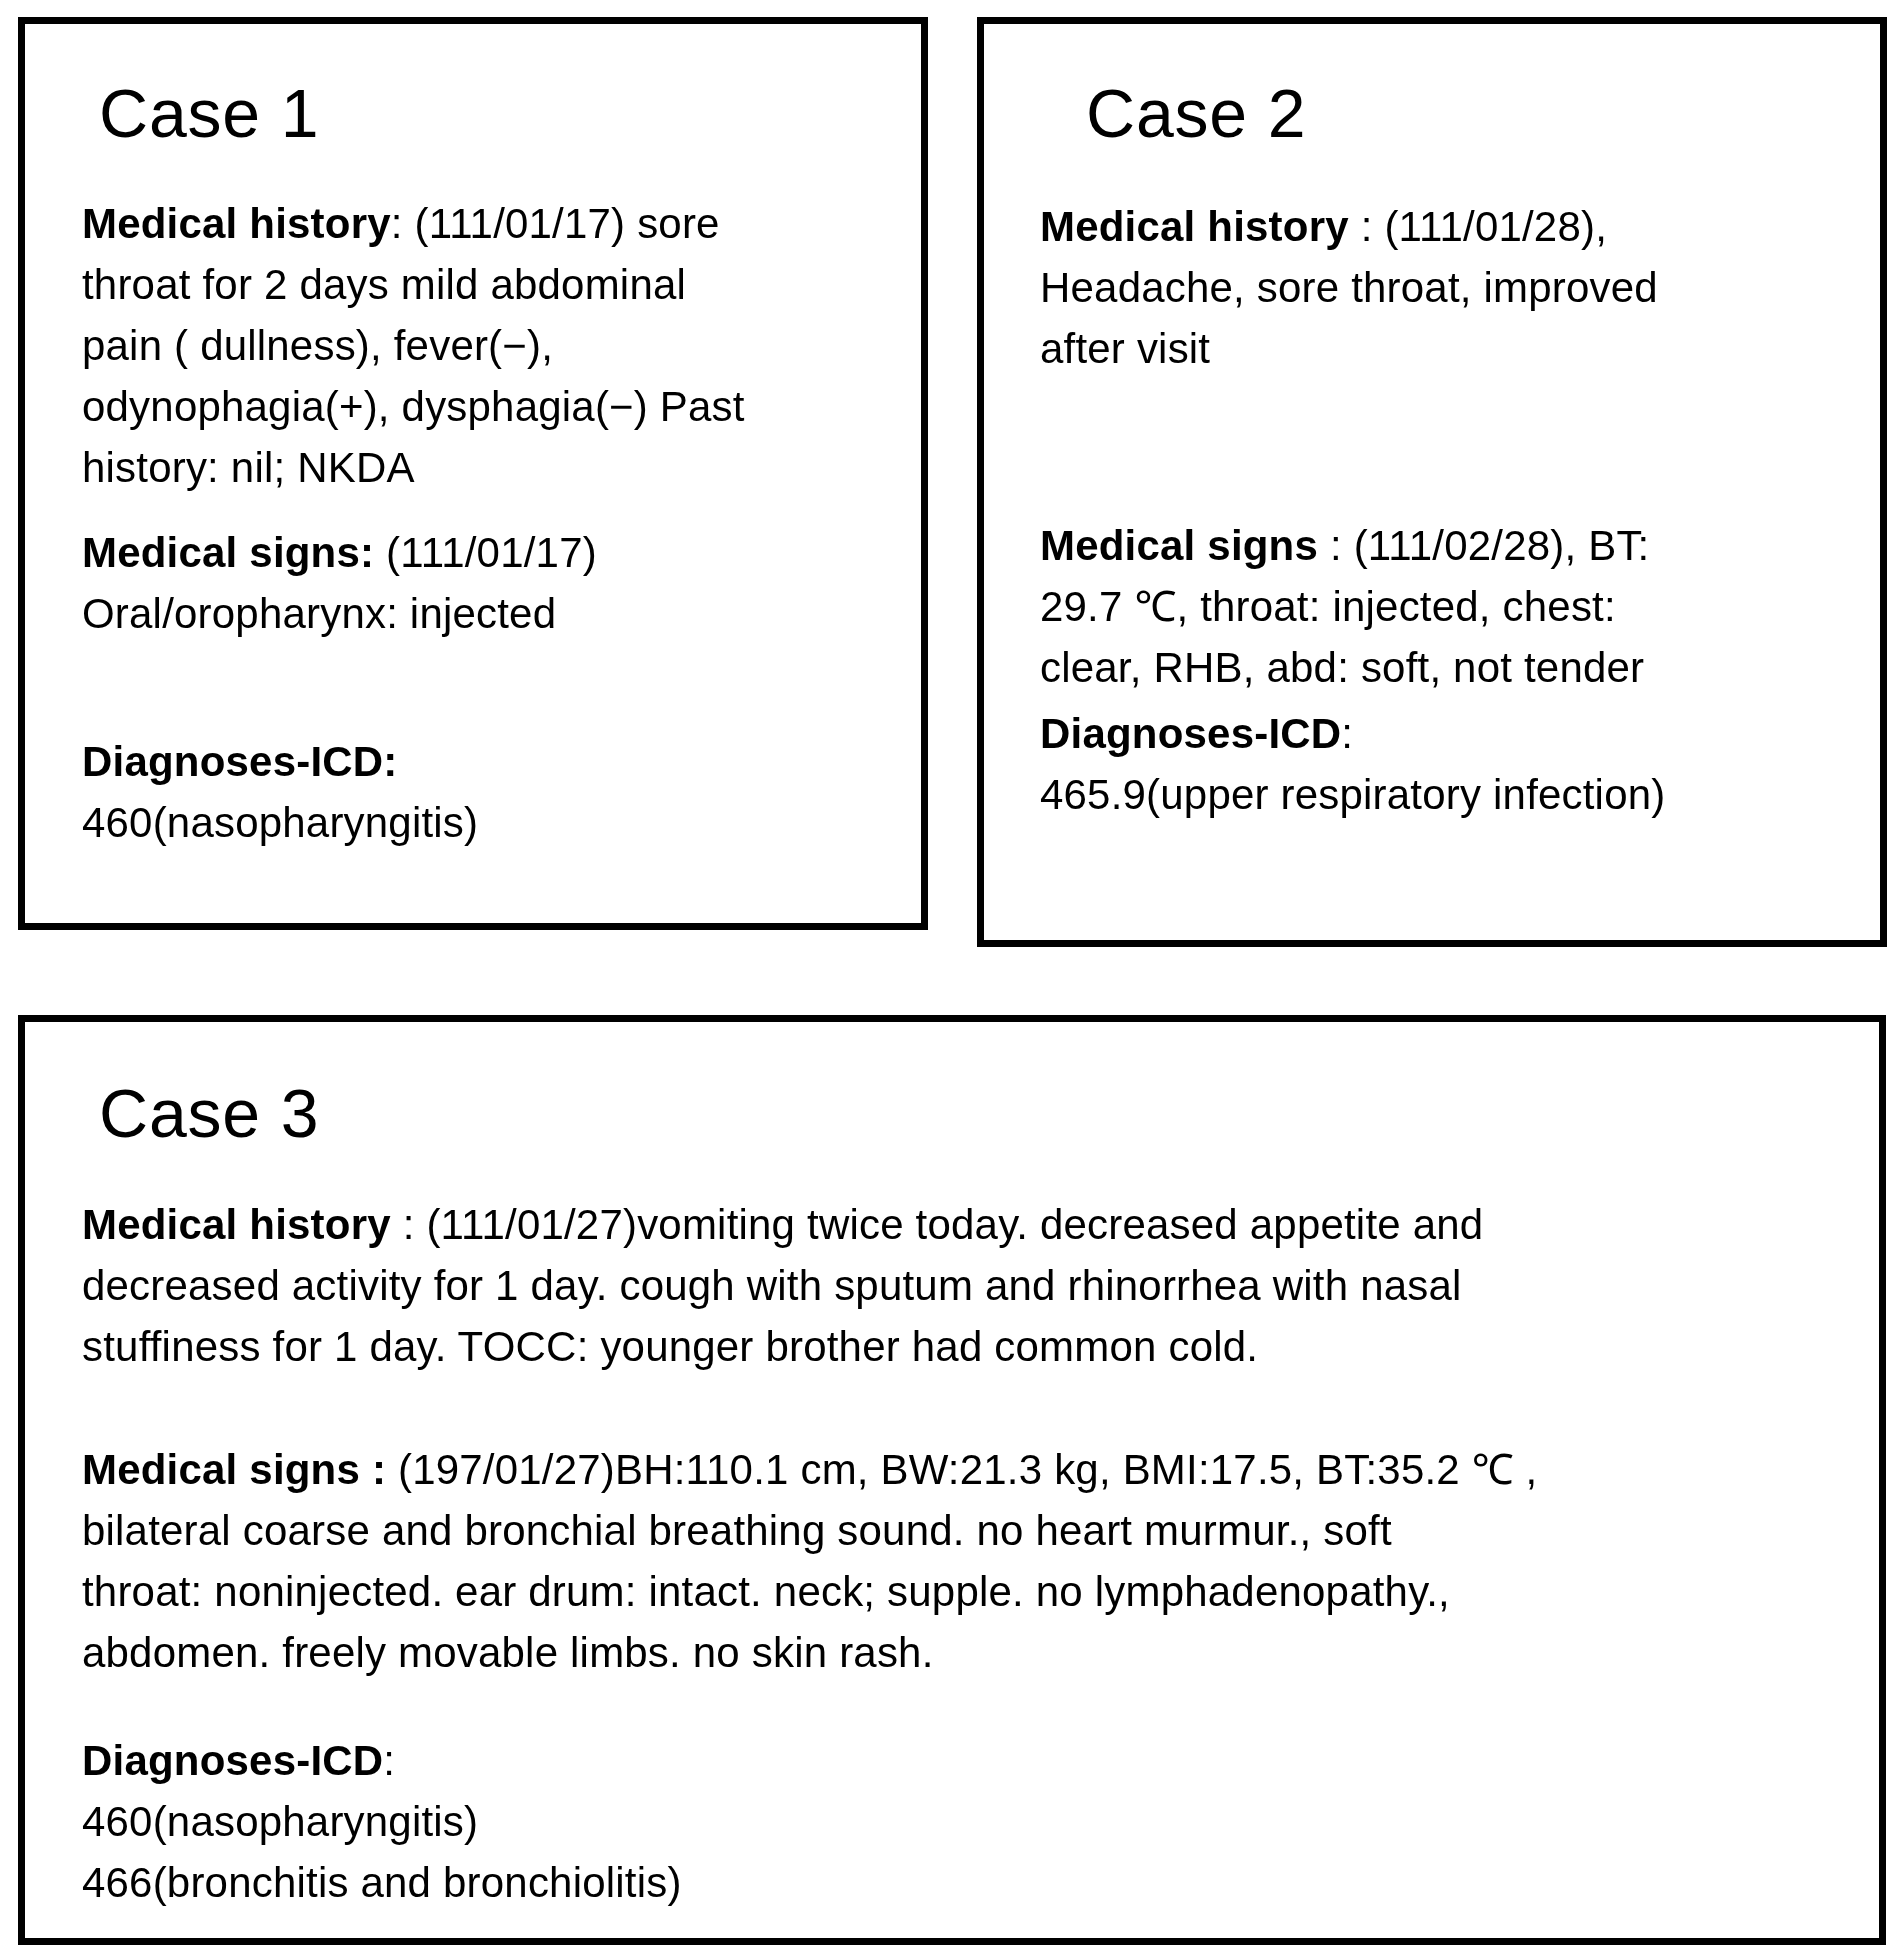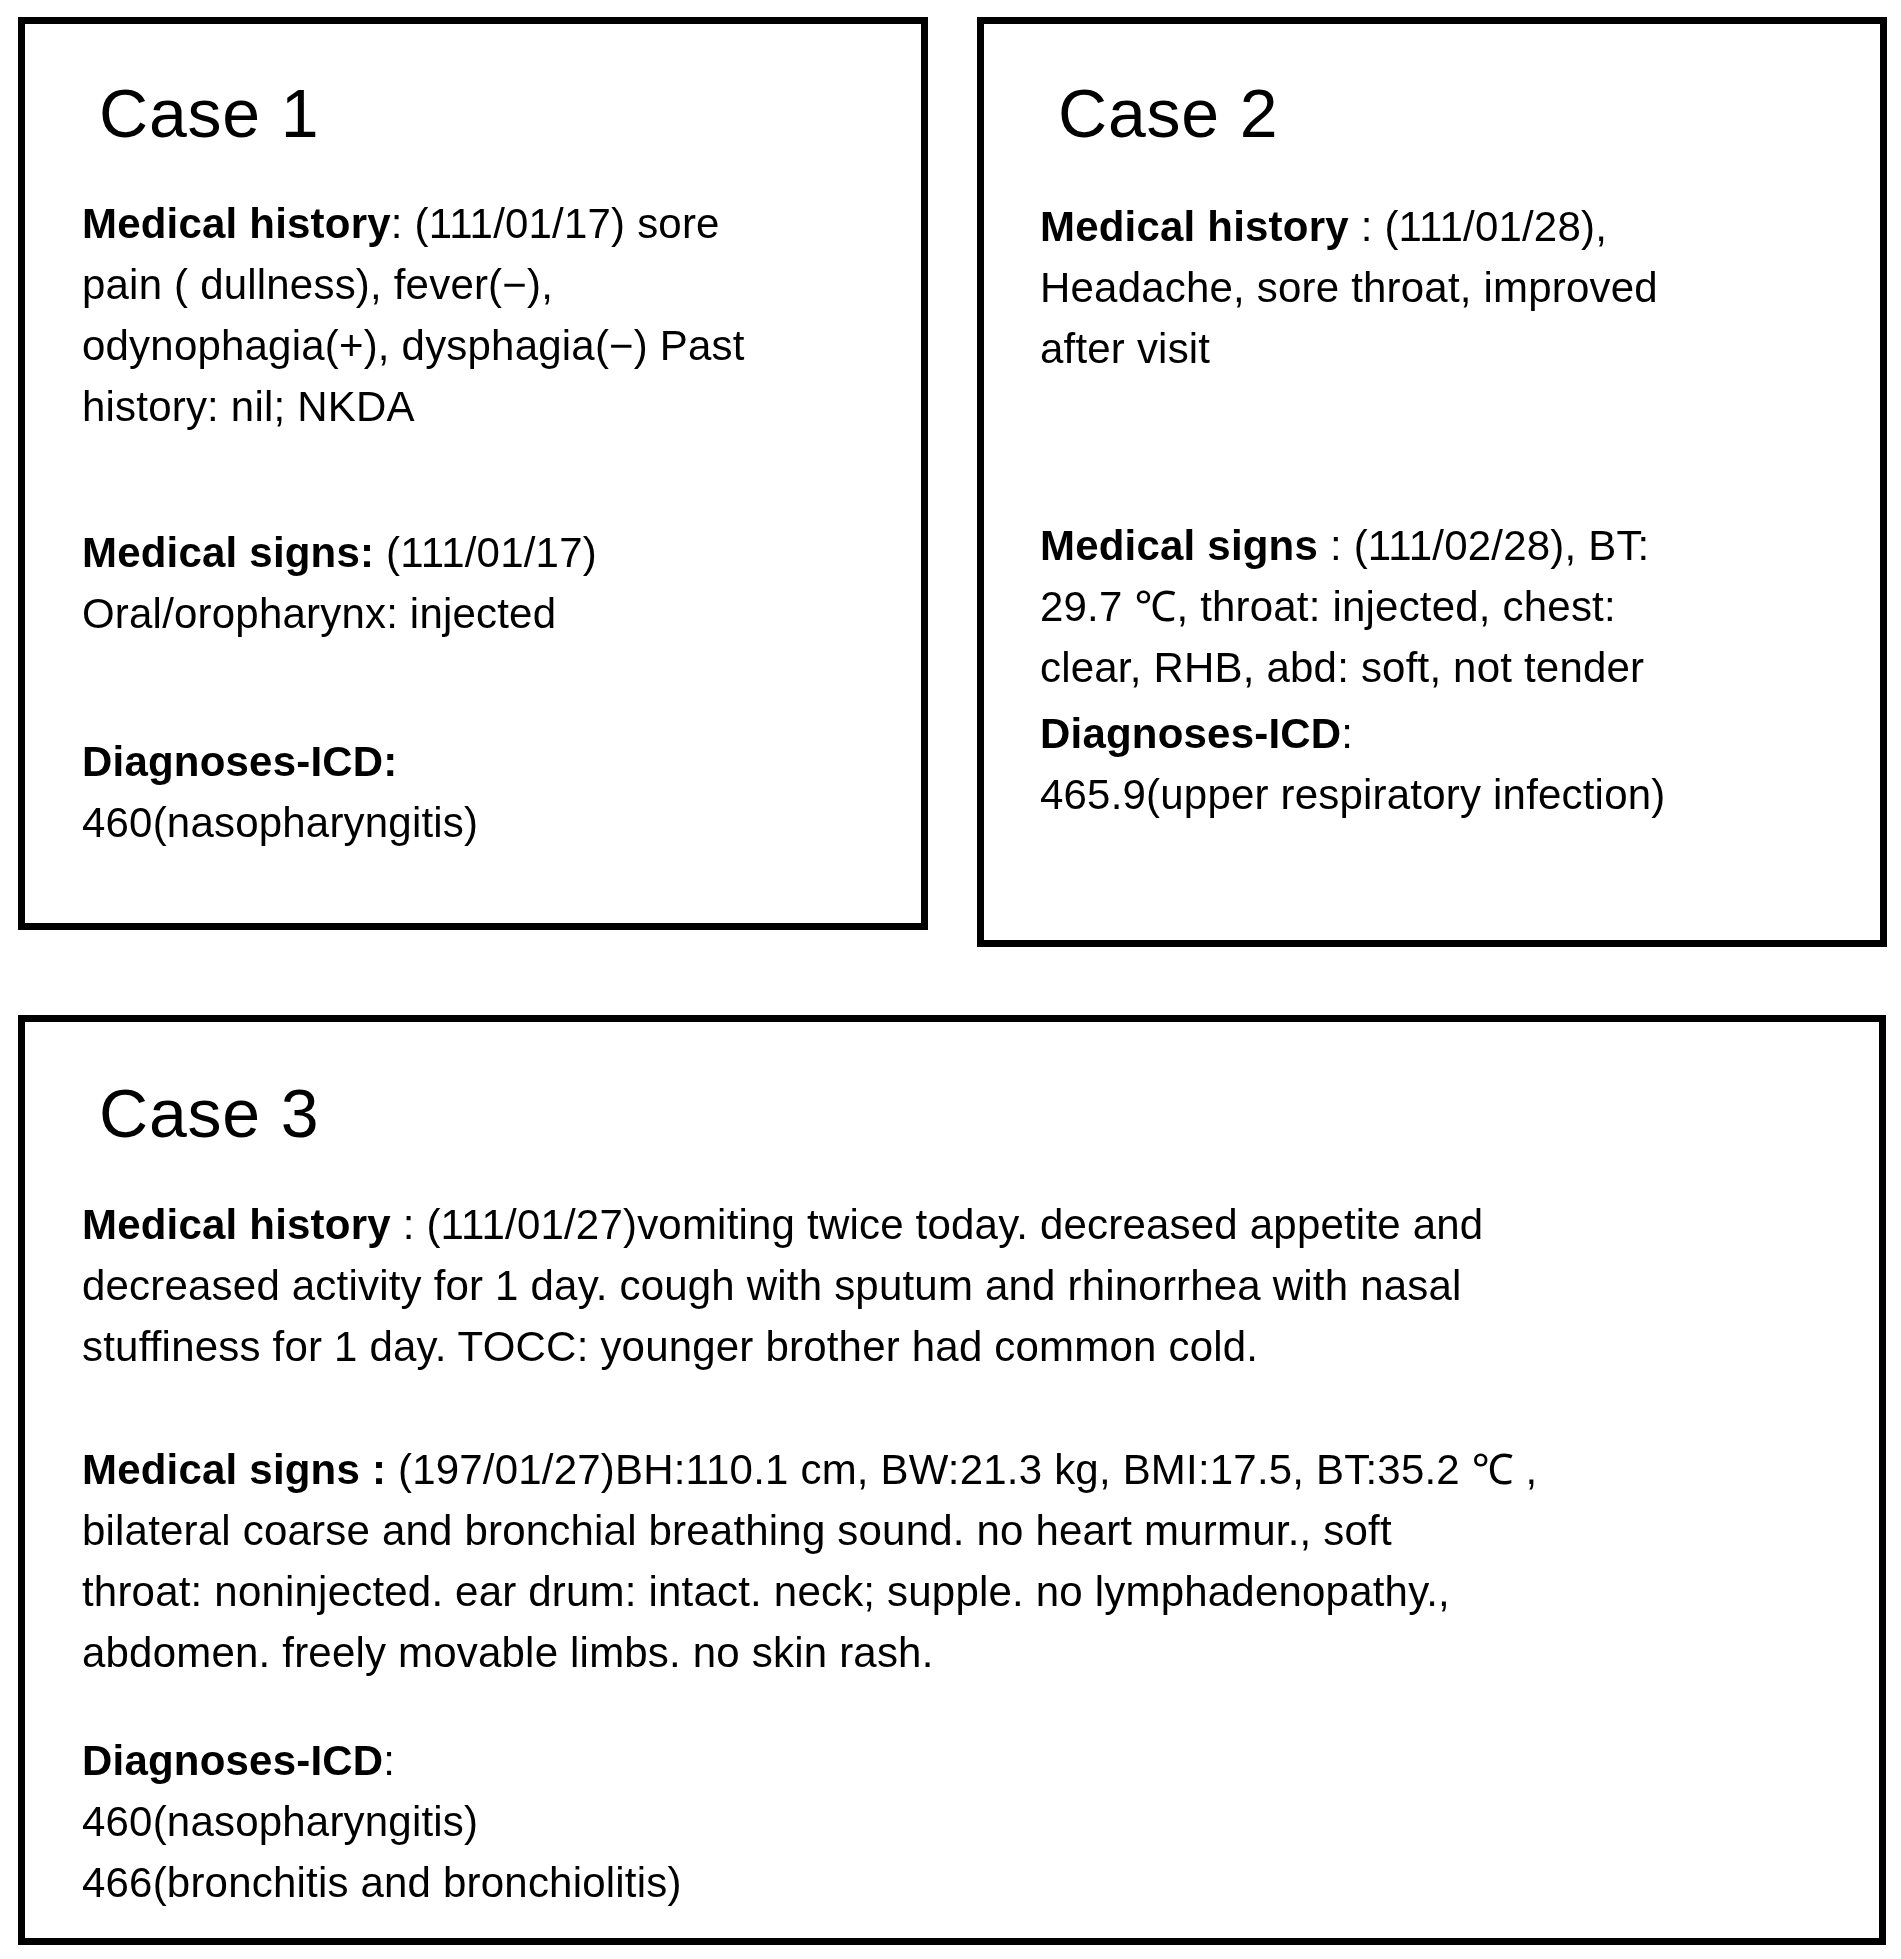--- a/index.html
+++ b/index.html
@@ -14,37 +14,38 @@
   .section .line { display: block; white-space: nowrap; }
 </style>
 </head>
 <body>
 
 <div class="case-box" style="left:18px; top:16.7px; width:910px; height:913px;"></div>
 <div class="case-title" style="left:79px; top:74px;">Case 1</div>
 
 <div class="section" style="left:82px; top:193px; width:826px;">
   <span class="line"><span class="label">Medical history</span><span>:</span><span> (111/01/17) sore</span></span>
+  <span class="line">throat for 2 days mild abdominal</span>
   <span class="line">pain ( dullness), fever(−),</span>
   <span class="line">odynophagia(+), dysphagia(−) Past</span>
   <span class="line">history: nil; NKDA</span>
 </div>
 
 <div class="section" style="left:82px; top:522px; width:826px;">
   <span class="line"><span class="label">Medical signs:</span><span></span><span> (111/01/17)</span></span>
   <span class="line">Oral/oropharynx: injected</span>
 </div>
 
 <div class="section" style="left:82px; top:731px; width:826px;">
   <span class="line"><span class="label">Diagnoses-ICD:</span><span></span></span>
   <span class="line">460(nasopharyngitis)</span>
 </div>
 
 <div class="case-box" style="left:977px; top:16.7px; width:910px; height:930px;"></div>
-<div class="case-title" style="left:1038px; top:74px;">Case 2</div>
+<div class="case-title" style="left:1066px; top:74px;">Case 2</div>
 
 <div class="section" style="left:1040px; top:196px; width:826px;">
   <span class="line"><span class="label">Medical history</span><span> :</span><span> (111/01/28),</span></span>
   <span class="line">Headache, sore throat, improved</span>
   <span class="line">after visit</span>
 </div>
 
 <div class="section" style="left:1040px; top:515px; width:826px;">
   <span class="line"><span class="label">Medical signs</span><span> :</span><span> (111/02/28), BT:</span></span>
   <span class="line">29.7 ℃, throat: injected, chest:</span>

